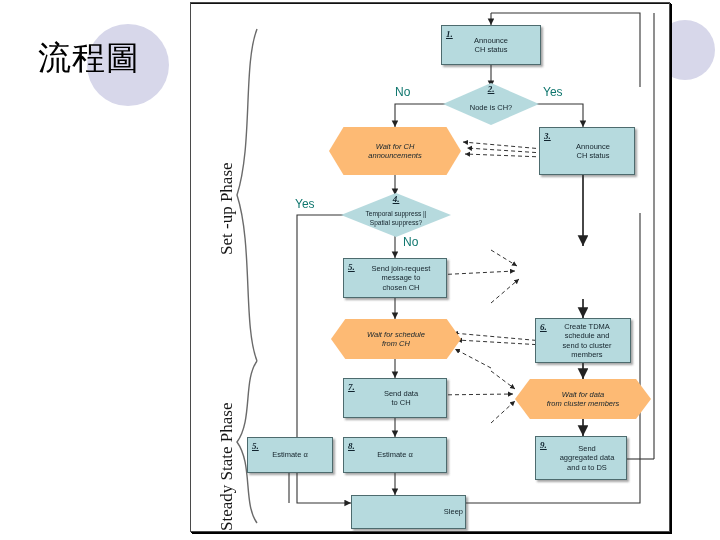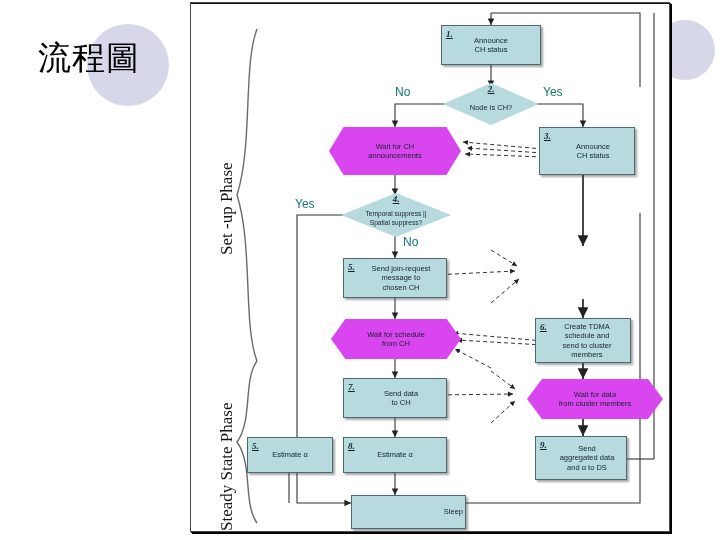--- a/index.html
+++ b/index.html
@@ -53,24 +53,25 @@
     position:absolute;background:#b6dade;border:1px solid #4d6b6e;
     box-shadow:2px 2px 2px rgba(60,60,60,.45);
     display:flex;align-items:center;justify-content:center;
     text-align:center;color:#14232b;
     font-family:"Liberation Sans",sans-serif;
     font-size:7.5px;line-height:1.25;
     box-sizing:border-box;
   }
   .node .body{padding:0 2px;}
   .hex{
-    background:#d946ef;border:none;box-shadow:none;
+    background:#fdba74;border:none;box-shadow:none;
     -webkit-clip-path:polygon(11% 0,89% 0,100% 50%,89% 100%,11% 100%,0 50%);
     clip-path:polygon(11% 0,89% 0,100% 50%,89% 100%,11% 100%,0 50%);
     filter:drop-shadow(1.5px 1.5px 1px rgba(60,60,60,.5));
+    font-style:italic;
   }
   .dia{
     background:#b6dade;border:none;box-shadow:none;
     -webkit-clip-path:polygon(50% 0,100% 50%,50% 100%,0 50%);
     clip-path:polygon(50% 0,100% 50%,50% 100%,0 50%);
     filter:drop-shadow(1.5px 1.5px 1px rgba(60,60,60,.5));
   }
   .num{
     position:absolute;left:4px;top:3px;
     font-family:"Liberation Serif",serif;
@@ -214,21 +215,21 @@
       <div class="node" style="left:344px;top:315px;width:96px;height:45px;">
         <span class="num">6.</span>
         <span class="body nl" style="margin-left:8px;">Create TDMA<br>schedule and<br>send to cluster<br>members</span>
       </div>
 
       <div class="node" style="left:152px;top:375px;width:104px;height:40px;">
         <span class="num">7.</span>
         <span class="body nl" style="margin-left:12px;">Send data<br>to CH</span>
       </div>
 
-      <div class="node hex" style="left:336px;top:376px;width:136px;height:40px;">
+      <div class="node hex" style="left:324px;top:376px;width:136px;height:40px;">
         <span class="body nl">Wait for data<br>from cluster members</span>
       </div>
 
       <div class="node" style="left:56px;top:434px;width:86px;height:36px;">
         <span class="num">5.</span>
         <span class="body nl">Estimate α</span>
       </div>
 
       <div class="node" style="left:152px;top:434px;width:104px;height:36px;">
         <span class="num">8.</span>

